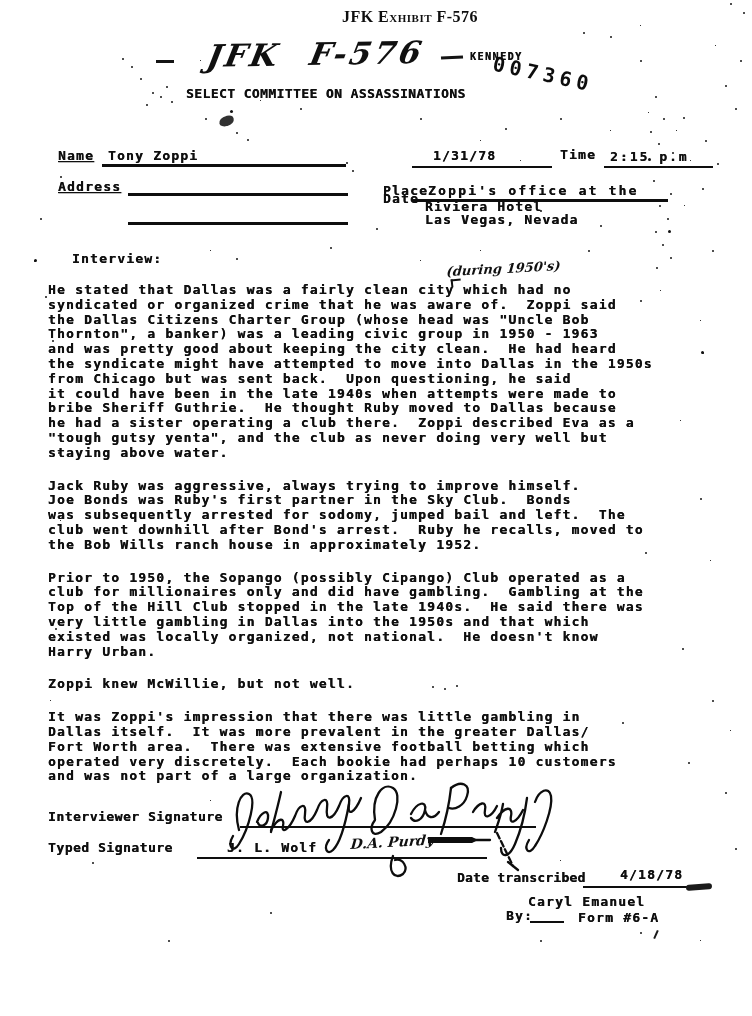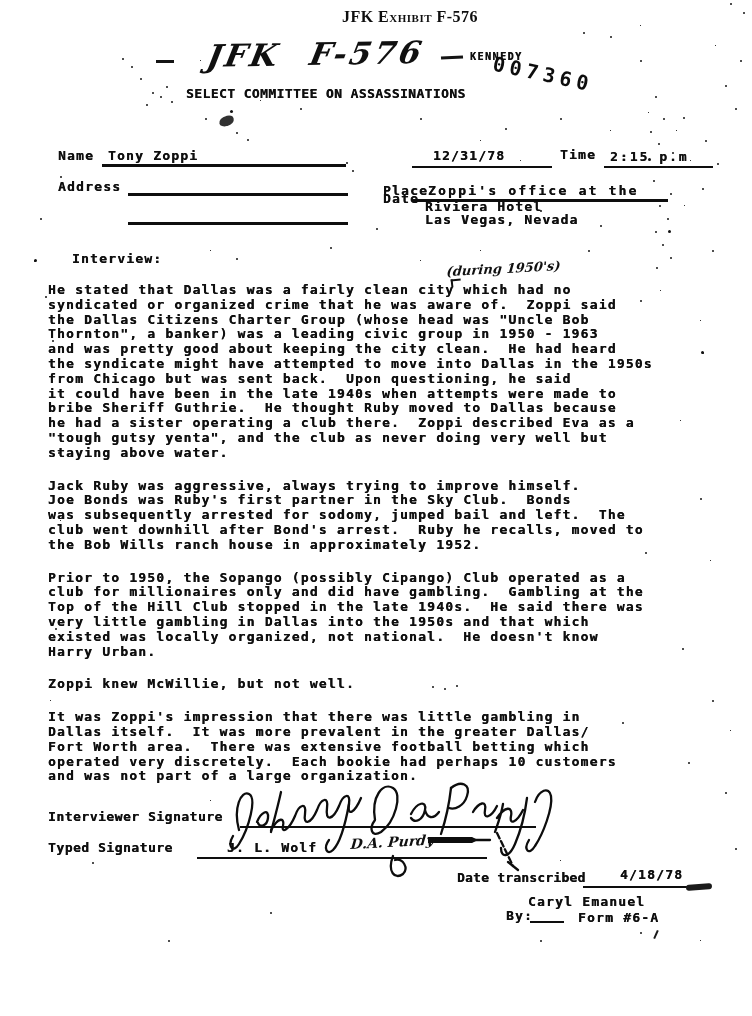--- a/index.html
+++ b/index.html
@@ -55,30 +55,30 @@
   <div class="dash" style="left:441px;top:56px;width:22px;transform:rotate(-3deg);"></div>
 
   <div class="abs tw" style="left:470px;top:50px;font-size:10px;letter-spacing:1.5px;">KENNEDY</div>
 
   <div class="abs stamp" style="left:492px;top:62px;">007360</div>
 
   <div class="abs tw" style="left:186px;top:87px;letter-spacing:0.4px;">SELECT COMMITTEE ON ASSASSINATIONS</div>
 
   <div class="blob" style="left:219px;top:116px;width:15px;height:10px;border-radius:60% 40% 55% 45%;transform:rotate(-15deg);opacity:.9;"></div>
 
-  <div class="abs tw" style="left:58px;top:149px;">Name</div>
+  <div class="abs tw" style="left:58px;top:149px;text-decoration:underline;">Name</div>
   <div class="abs tw" style="left:108px;top:149px;">Tony Zoppi</div>
   <div class="rule3" style="left:102px;top:164px;width:244px;"></div>
 
-  <div class="abs tw" style="left:58px;top:180px;">Address</div>
+  <div class="abs tw" style="left:58px;top:180px;text-decoration:underline;">Address</div>
   <div class="rule3" style="left:128px;top:193px;width:220px;"></div>
   <div class="rule3" style="left:128px;top:222px;width:220px;"></div>
 
   <div class="abs tw" style="left:383px;top:147px;margin-top:45px;">Date</div>
-  <div class="abs tw" style="left:433px;top:149px;">12/31/78</div>
+  <div class="abs tw" style="left:433px;top:149px;">1/31/78</div>
   <div class="rule" style="left:412px;top:166px;width:140px;"></div>
 
   <div class="abs tw" style="left:560px;top:148px;">Time</div>
   <div class="abs tw" style="left:610px;top:150px;letter-spacing:2px;">2:15 p.m</div>
   <div class="rule" style="left:604px;top:166px;width:109px;"></div>
 
   <div class="abs tw" style="left:383px;top:184px;text-align:center;">Place</div>
   <div class="abs tw" style="left:428px;top:184px;letter-spacing:2.2px;">Zoppi's office at the</div>
   <div class="rule3" style="left:412px;top:199px;width:256px;"></div>
   <div class="abs tw" style="left:425px;top:200px;">Riviera Hotel</div>

